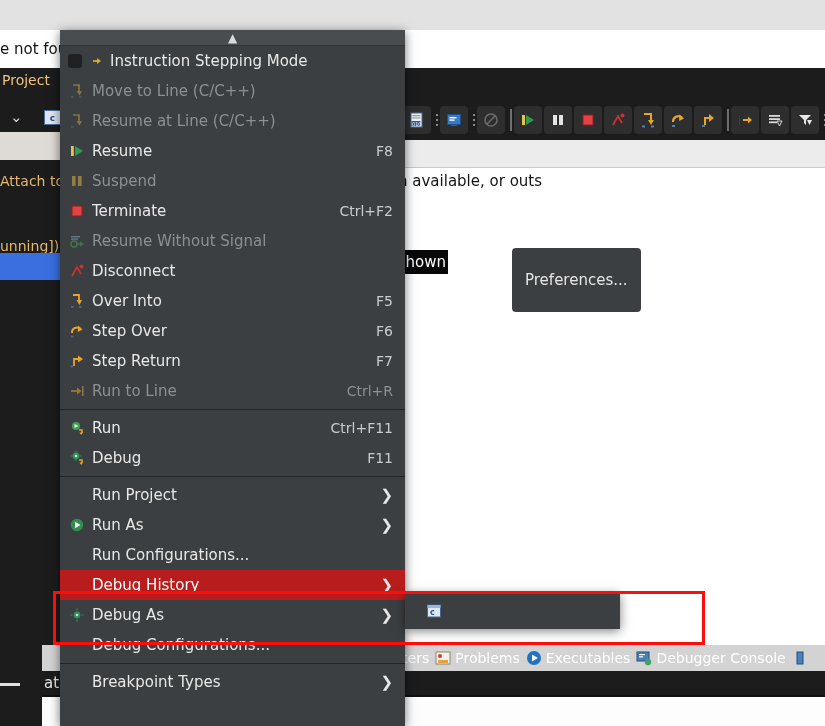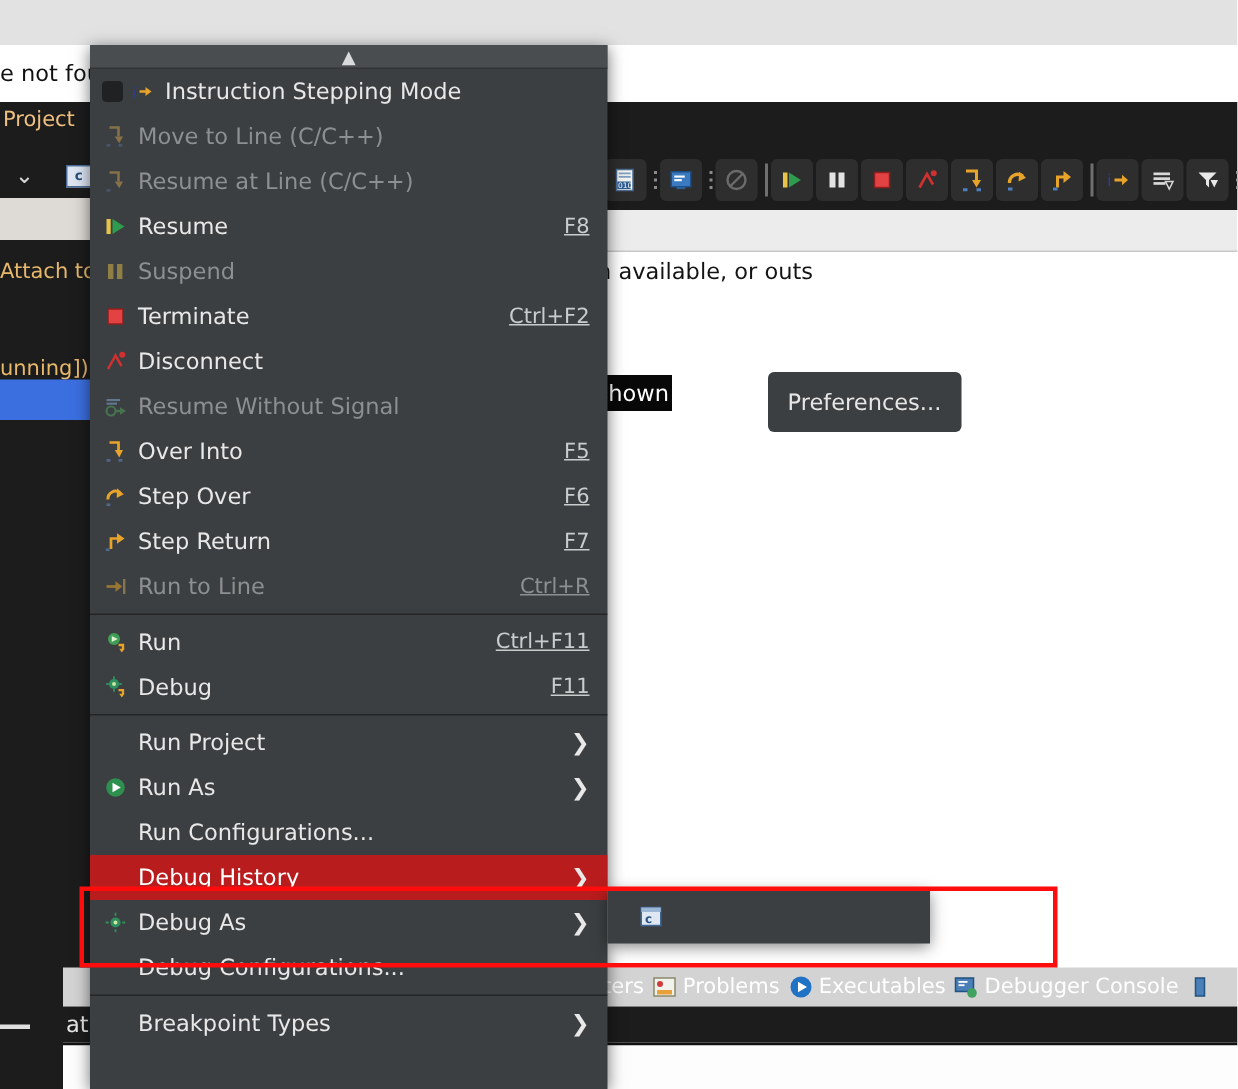--- a/index.html
+++ b/index.html
@@ -86,21 +86,21 @@
 
   .black-pill {
     position: absolute; left: 330px; top: 250px; height: 24px;
     background: #080808; color: #ffffff;
     font-size: 15px; display: flex; align-items: center;
     padding: 0 2px; white-space: nowrap;
   }
   .pref-button {
     position: absolute; left: 512px; top: 248px;
     background: #3c3f41; color: #e6e6e6;
-    font-size: 15px; padding: 11px 13px; border-radius: 4px;
+    font-size: 15px; padding: 23px 13px; border-radius: 4px;
     white-space: nowrap;
   }
 
   .toolbar-sep-vert {
     position: absolute; top: 170px; left: 67px; width: 2px; height: 56px;
     background: #6f6f6f; border-radius: 1px;
   }
 
   
   .tb-row { position: absolute; left: 403px; top: 103px; height: 34px; display: flex; align-items: center; }
@@ -167,21 +167,21 @@
   .mi.hl { background: #b91c1c; color: #ffffff; }
   .mi .cb {
     width: 14px; height: 14px; border-radius: 3px;
     background: #1f2123; flex: 0 0 14px; margin-right: 4px;
   }
   .mi .ico {
     width: 18px; height: 18px; flex: 0 0 18px; margin-right: 6px;
     display: flex; align-items: center; justify-content: center;
   }
   .mi .lbl { flex: 1 1 auto; }
-  .mi .accel { color: #c9cccd; font-size: 14px; margin-left: 12px; text-decoration: underline; }
+  .mi .accel { color: #c9cccd; font-size: 14px; margin-left: 12px; }
   .mi.dim .accel { color: #8d9092; }
   .mi .arrow { color: #e8e8e8; font-size: 15px; font-weight: bold; margin-left: 12px; }
   .mi.noicon { padding-left: 32px; }
   .sep { height: 1px; background: #232527; margin: 3px 0; }
 
   
   .submenu {
     position: absolute; left: 405px; top: 593px;
     background: #3c3f41; box-shadow: 0 2px 10px rgba(0,0,0,.5);
     padding: 4px 0; width: 215px;
@@ -448,40 +448,40 @@
         </div>
         <div class="mi">
           <span class="ico">
             <svg width="16" height="16" viewBox="0 0 16 16">
               <rect x="3" y="3" width="10" height="10" fill="#e34242" stroke="#8f1f1f"></rect>
             </svg>
           </span>
           <span class="lbl">Terminate</span>
           <span class="accel">Ctrl+F2</span>
         </div>
-        <div class="mi">
-          <span class="ico">
-            <svg width="16" height="16" viewBox="0 0 16 16">
-              <path d="M3 13 L8 4 L12 11" stroke="#cf3030" stroke-width="1.7" fill="none"></path>
-              <circle cx="12.5" cy="3.5" r="2" fill="#cf3030"></circle>
-            </svg>
-          </span>
-          <span class="lbl">Disconnect</span>
-        </div>
         <div class="mi dim">
           <span class="ico" style="opacity: 0.55;">
             <svg width="16" height="16" viewBox="0 0 16 16">
               <rect x="2" y="3" width="9" height="1.4" fill="#7fa7cf"></rect>
               <rect x="2" y="5.4" width="7" height="1.4" fill="#7fa7cf"></rect>
               <circle cx="5" cy="11" r="3" fill="none" stroke="#4e9e58" stroke-width="1.4"></circle>
               <path d="M8 11 L13 11" stroke="#4e9e58" stroke-width="1.5"></path>
               <polygon points="11,8.5 15,11 11,13.5" fill="#4e9e58"></polygon>
             </svg>
           </span>
           <span class="lbl">Resume Without Signal</span>
+        </div>
+        <div class="mi">
+          <span class="ico">
+            <svg width="16" height="16" viewBox="0 0 16 16">
+              <path d="M3 13 L8 4 L12 11" stroke="#cf3030" stroke-width="1.7" fill="none"></path>
+              <circle cx="12.5" cy="3.5" r="2" fill="#cf3030"></circle>
+            </svg>
+          </span>
+          <span class="lbl">Disconnect</span>
         </div>
         <div class="mi">
           <span class="ico">
             <svg width="16" height="16" viewBox="0 0 16 16">
               <path d="M4 2 L10 2 L10 7" stroke="#e8a32a" stroke-width="1.8" fill="none"></path>
               <polygon points="7.5,7 13,7 10.5,12" fill="#e8a32a"></polygon>
               <rect x="2" y="13" width="2.6" height="1.8" fill="#50668a"></rect>
               <rect x="10" y="13" width="2.6" height="1.8" fill="#50668a"></rect>
             </svg>
           </span>

